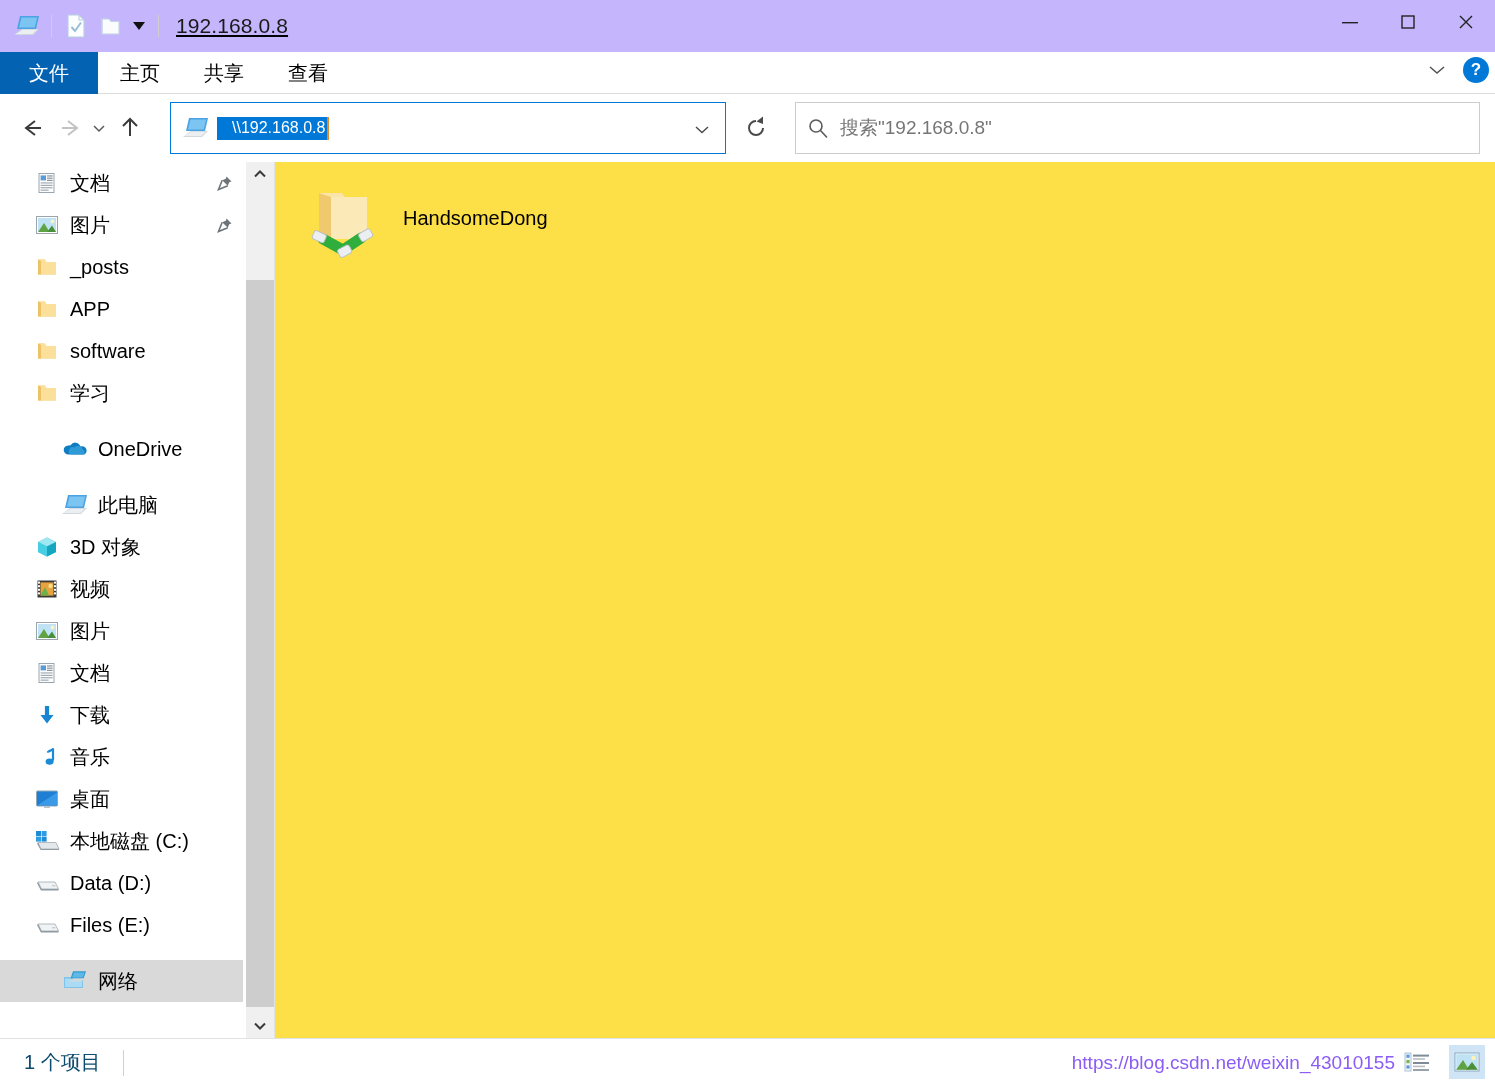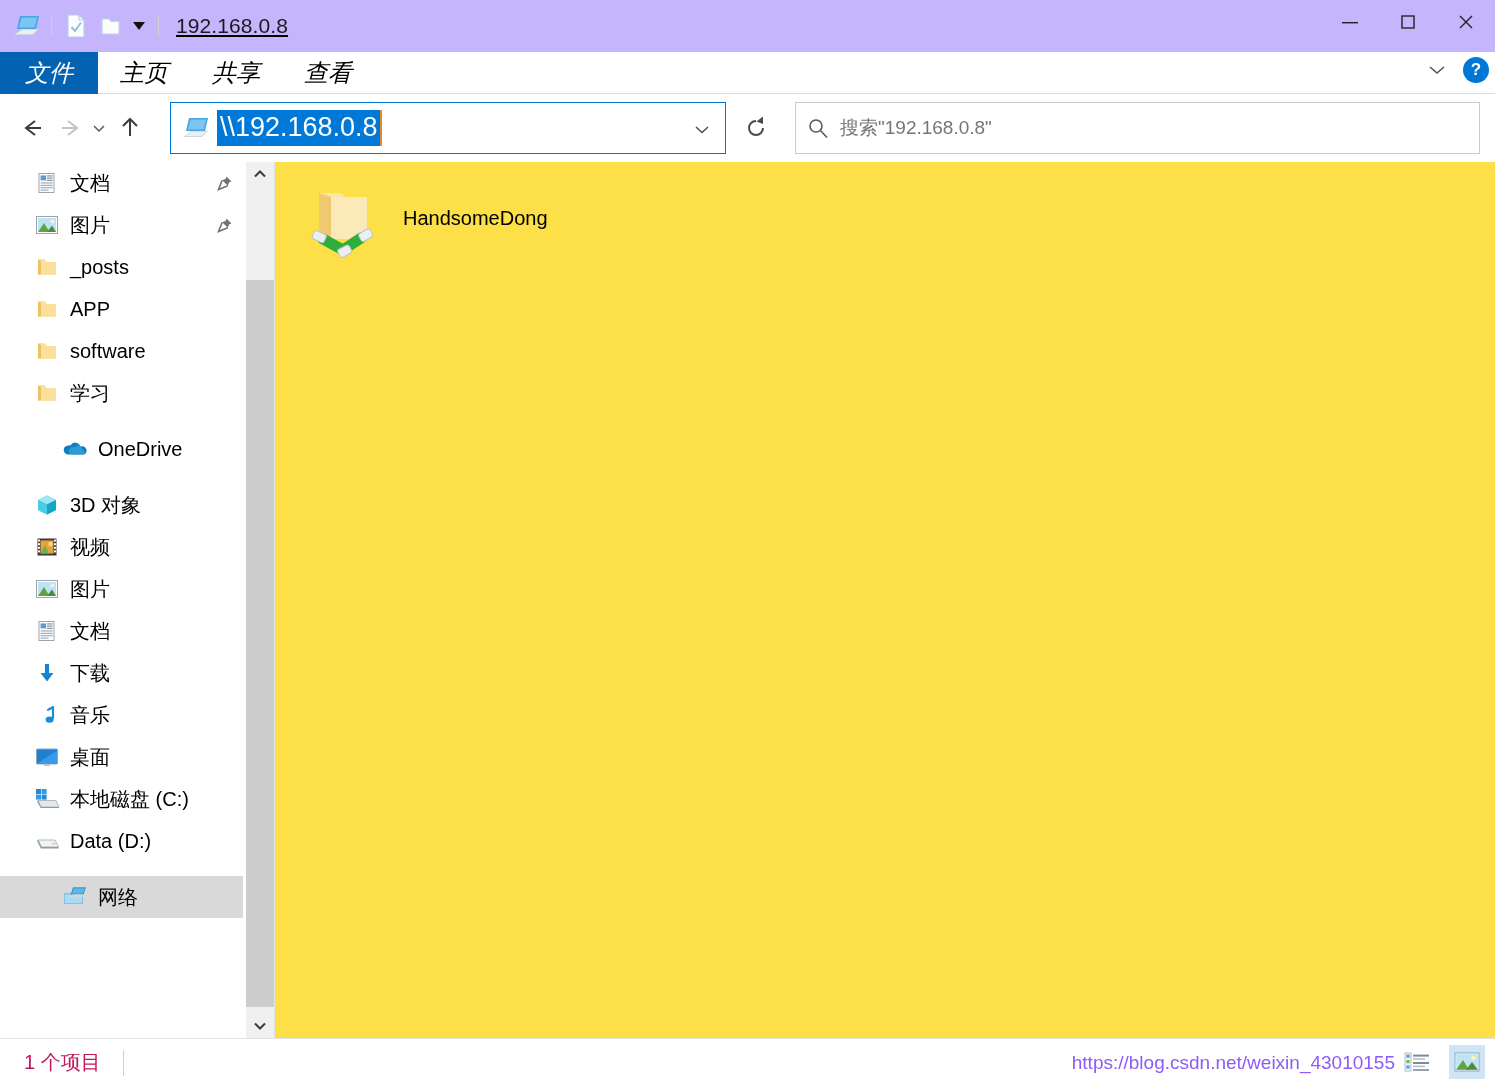--- a/index.html
+++ b/index.html
@@ -34,21 +34,21 @@
   }
 
   
   .ribbon {
     position: absolute; top: 52px; left: 0; width: 1495px; height: 42px;
     background: #ffffff; display: flex; align-items: stretch;
     border-bottom: 1px solid #dcdcdc;
   }
   .rtab {
     display: flex; align-items: center; justify-content: center;
-    font-size: 24px; color: #000; padding: 0 22px; height: 42px; font-style: italic;
+    font-size: 20px; color: #000; padding: 0 22px; height: 42px;
   }
   .rtab.file { background: #0363b2; color: #ffffff; min-width: 98px; }
   .ribbon-right { position: absolute; right: 6px; top: 2px; display: flex; align-items: center; gap: 10px; }
   .chev-btn { width: 32px; height: 32px; display:flex; align-items:center; justify-content:center; }
   .help-btn {
     width: 26px; height: 26px; border-radius: 50%; background: #0078d7;
     color: #fff; font-size: 17px; display:flex; align-items:center; justify-content:center;
     font-family: "Liberation Sans", sans-serif; font-weight: 600;
   }
 
@@ -60,22 +60,22 @@
   .navbtn { width: 36px; height: 40px; display:flex; align-items:center; justify-content:center; }
   .navbtn.back { margin-left: 14px; }
   .navbtn.small { width: 26px; }
   .addressbar {
     position: absolute; left: 170px; top: 102px; width: 556px; height: 52px;
     border: 1px solid #0078d7; background: #ffffff;
     display: flex; align-items: center;
   }
   .addr-icon { width: 34px; display:flex; align-items:center; justify-content:center; margin-left: 8px; }
   .addr-text {
-    background: #0078d7; color: #ffffff; font-size: 27px;
-    padding: 2px 2px 3px 3px; margin-left: 4px;
+    background: #0078d7; color: #ffffff; font-size: 16px;
+    padding: 2px 2px 3px 15px; margin-left: 4px;
     border-right: 2px solid #e08b2a;
     font-family: "Liberation Sans", sans-serif;
   }
   .addr-caret { position: absolute; right: 10px; top: 14px; width: 26px; height: 24px;
     display:flex; align-items:center; justify-content:center; }
   .refreshbtn {
     position: absolute; left: 730px; top: 102px; width: 52px; height: 52px;
     display:flex; align-items:center; justify-content:center;
   }
   .searchbox {
@@ -119,21 +119,21 @@
   }
   .file-ico { width: 96px; height: 90px; display:flex; align-items:center; justify-content:center; flex:0 0 96px; }
   .file-name { font-size: 20px; color: #000; margin-left: 12px; font-family: "Liberation Sans", sans-serif; }
 
   
   .statusbar {
     position: absolute; bottom: 0; left: 0; width: 1495px; height: 48px;
     background: #ffffff; border-top: 1px solid #e2e2e2;
     display: flex; align-items: center;
   }
-  .status-text { font-size: 20px; color: #be185d; margin-left: 24px; font-family: "Liberation Sans", sans-serif; }
+  .status-text { font-size: 20px; color: #0c4a6e; margin-left: 24px; font-family: "Liberation Sans", sans-serif; }
   .status-sep { width: 1px; height: 26px; background: #d0d0d0; margin-left: 22px; }
   .view-btns { position: absolute; right: 10px; top: 6px; display: flex; gap: 14px; }
   .view-btn { width: 36px; height: 34px; display:flex; align-items:center; justify-content:center; }
   .view-btn.active { background: #cfe4f5; }
   .watermark {
     position: absolute; right: 100px; bottom: 12px;
     font-size: 19px; color: #8b5cf6; white-space: nowrap;
     font-family: "Liberation Sans", sans-serif; pointer-events: none;
   }
 </style>
@@ -352,20 +352,31 @@
         <div class="nav-item lvl-root">
           <span class="nav-ico">
             <svg width="26" height="18" viewBox="0 0 26 18">
               <path d="M8.6,5.2 A5.4,5.4 0 0 1 18.4,6.6 A4.2,4.2 0 0 1 22,14.6 H6.4 A4.6,4.6 0 0 1 6.2,5.4 Z" fill="#0f7dc2"></path>
               <path d="M12.4,7.4 A4.6,4.6 0 0 1 20.4,9 A3.7,3.7 0 0 1 22,14.6 H9.2 A3.9,3.9 0 0 1 12.4,7.4 Z" fill="#2e9ad6"></path>
             </svg>
           </span>
           <span class="nav-label">OneDrive</span>
         </div>
         <div style="height: 14px;"></div>
+        <div class="nav-item lvl-root">
+          <span class="nav-ico">
+            <svg width="26" height="22" viewBox="0 0 26 22">
+              <polygon points="6,1 25,1 22,14 3,14" fill="#4ba3e3"></polygon>
+              <polygon points="7.5,2.6 23.2,2.6 20.7,12.6 5,12.6" fill="#7cc4f2"></polygon>
+              <polygon points="0,20 8,14 25,14 19,20" fill="#cfd8dc"></polygon>
+              <polygon points="1.6,19.1 8.6,14.8 23,14.8 18.4,19.1" fill="#eceff1"></polygon>
+            </svg>
+          </span>
+          <span class="nav-label">此电脑</span>
+        </div>
         <div class="nav-item lvl1">
           <span class="nav-ico">
             <svg width="22" height="22" viewBox="0 0 22 22">
               <polygon points="11,1.5 20,6 20,16 11,20.5 2,16 2,6" fill="#2fc0d8"></polygon>
               <polygon points="11,1.5 20,6 11,10.6 2,6" fill="#9fe8f2"></polygon>
               <polygon points="11,10.6 20,6 20,16 11,20.5" fill="#17a6c0"></polygon>
               <polygon points="2,6 11,10.6 11,20.5 2,16" fill="#46cfe3"></polygon>
             </svg>
           </span>
           <span class="nav-label">3D 对象</span>
@@ -465,20 +476,30 @@
         </div>
         <div class="nav-item lvl1">
           <span class="nav-ico">
             <svg width="26" height="20" viewBox="0 0 26 20">
               <path d="M4,9 L21,9 L24.5,16 L7.5,16 Z" fill="#f0f3f4" stroke="#a9b3ba" stroke-width="0.9"></path>
               <path d="M4,9 L7.5,16 L24.5,16 L24.5,17.4 L6.9,17.4 L3,10 Z" fill="#8f9aa1"></path>
               <rect x="18" y="12" width="3.4" height="1.4" fill="#c7ced2"></rect>
             </svg>
           </span>
           <span class="nav-label">Data (D:)</span>
+        </div>
+        <div class="nav-item lvl1">
+          <span class="nav-ico">
+            <svg width="26" height="20" viewBox="0 0 26 20">
+              <path d="M4,9 L21,9 L24.5,16 L7.5,16 Z" fill="#f0f3f4" stroke="#a9b3ba" stroke-width="0.9"></path>
+              <path d="M4,9 L7.5,16 L24.5,16 L24.5,17.4 L6.9,17.4 L3,10 Z" fill="#8f9aa1"></path>
+              <rect x="18" y="12" width="3.4" height="1.4" fill="#c7ced2"></rect>
+            </svg>
+          </span>
+          <span class="nav-label">Files (E:)</span>
         </div>
         <div style="height: 14px;"></div>
         <div class="nav-item lvl-root selected">
           <span class="nav-ico">
             <svg width="26" height="22" viewBox="0 0 26 22">
               <path d="M2,7 H9 L11,9.4 H21 V18 H2 Z" fill="#7fc4e8"></path>
               <path d="M3,8.5 H10.2 L12,10.6 H20 V17 H3 Z" fill="#a9dcf4"></path>
               <polygon points="11,1.2 24,1.2 21.6,8.6 8.6,8.6" fill="#2f9ad2"></polygon>
               <polygon points="12,2.4 22.6,2.4 20.7,7.6 10.1,7.6" fill="#5fb8e6"></polygon>
               <polygon points="6,11.4 12,8.6 24,8.6 19,11.4" fill="#cfd8dc"></polygon>

